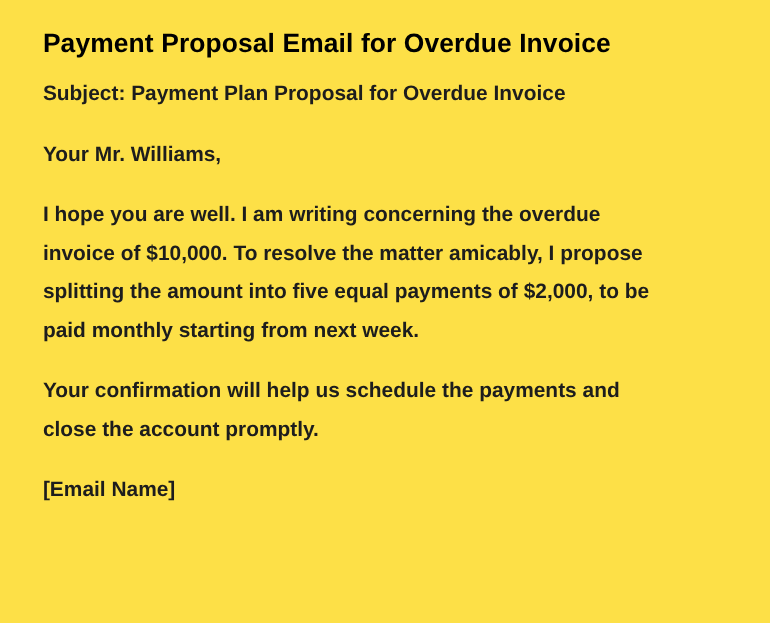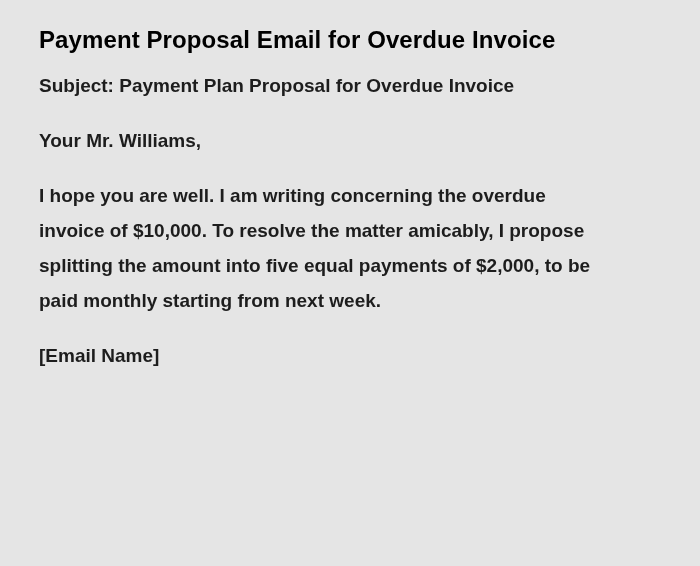--- a/index.html
+++ b/index.html
@@ -12,21 +12,21 @@
     height: 566px;
     overflow: hidden;
     font-family: "Liberation Sans", "DejaVu Sans", sans-serif;
     -webkit-font-smoothing: antialiased;
   }
   .page {
     box-sizing: border-box;
     width: 700px;
     height: 566px;
     padding: 24px 40px 12px 39px;
-    background: #e5e5e5;
+    background: #fde047;
   }
   h1.doc-title {
     margin: 0 0 13px 0;
     font-size: 24px;
     line-height: 31px;
     font-weight: 700;
     color: #000000;
     letter-spacing: 0.1px;
   }
   p.doc-text {
@@ -46,16 +46,18 @@
 
   <p class="doc-text">Subject: Payment Plan Proposal for Overdue Invoice</p>
 
   <p class="doc-text">Your Mr. Williams,</p>
 
   <p class="doc-text">I hope you are well. I am writing concerning the overdue
 invoice of $10,000. To resolve the matter amicably, I propose
 splitting the amount into five equal payments of $2,000, to be
 paid monthly starting from next week.</p>
 
+  <p class="doc-text">Your confirmation will help us schedule the payments and
+close the account promptly.</p>
 
 
   <p class="doc-text">[Email Name]</p>
 </div>
 
 </body></html>

